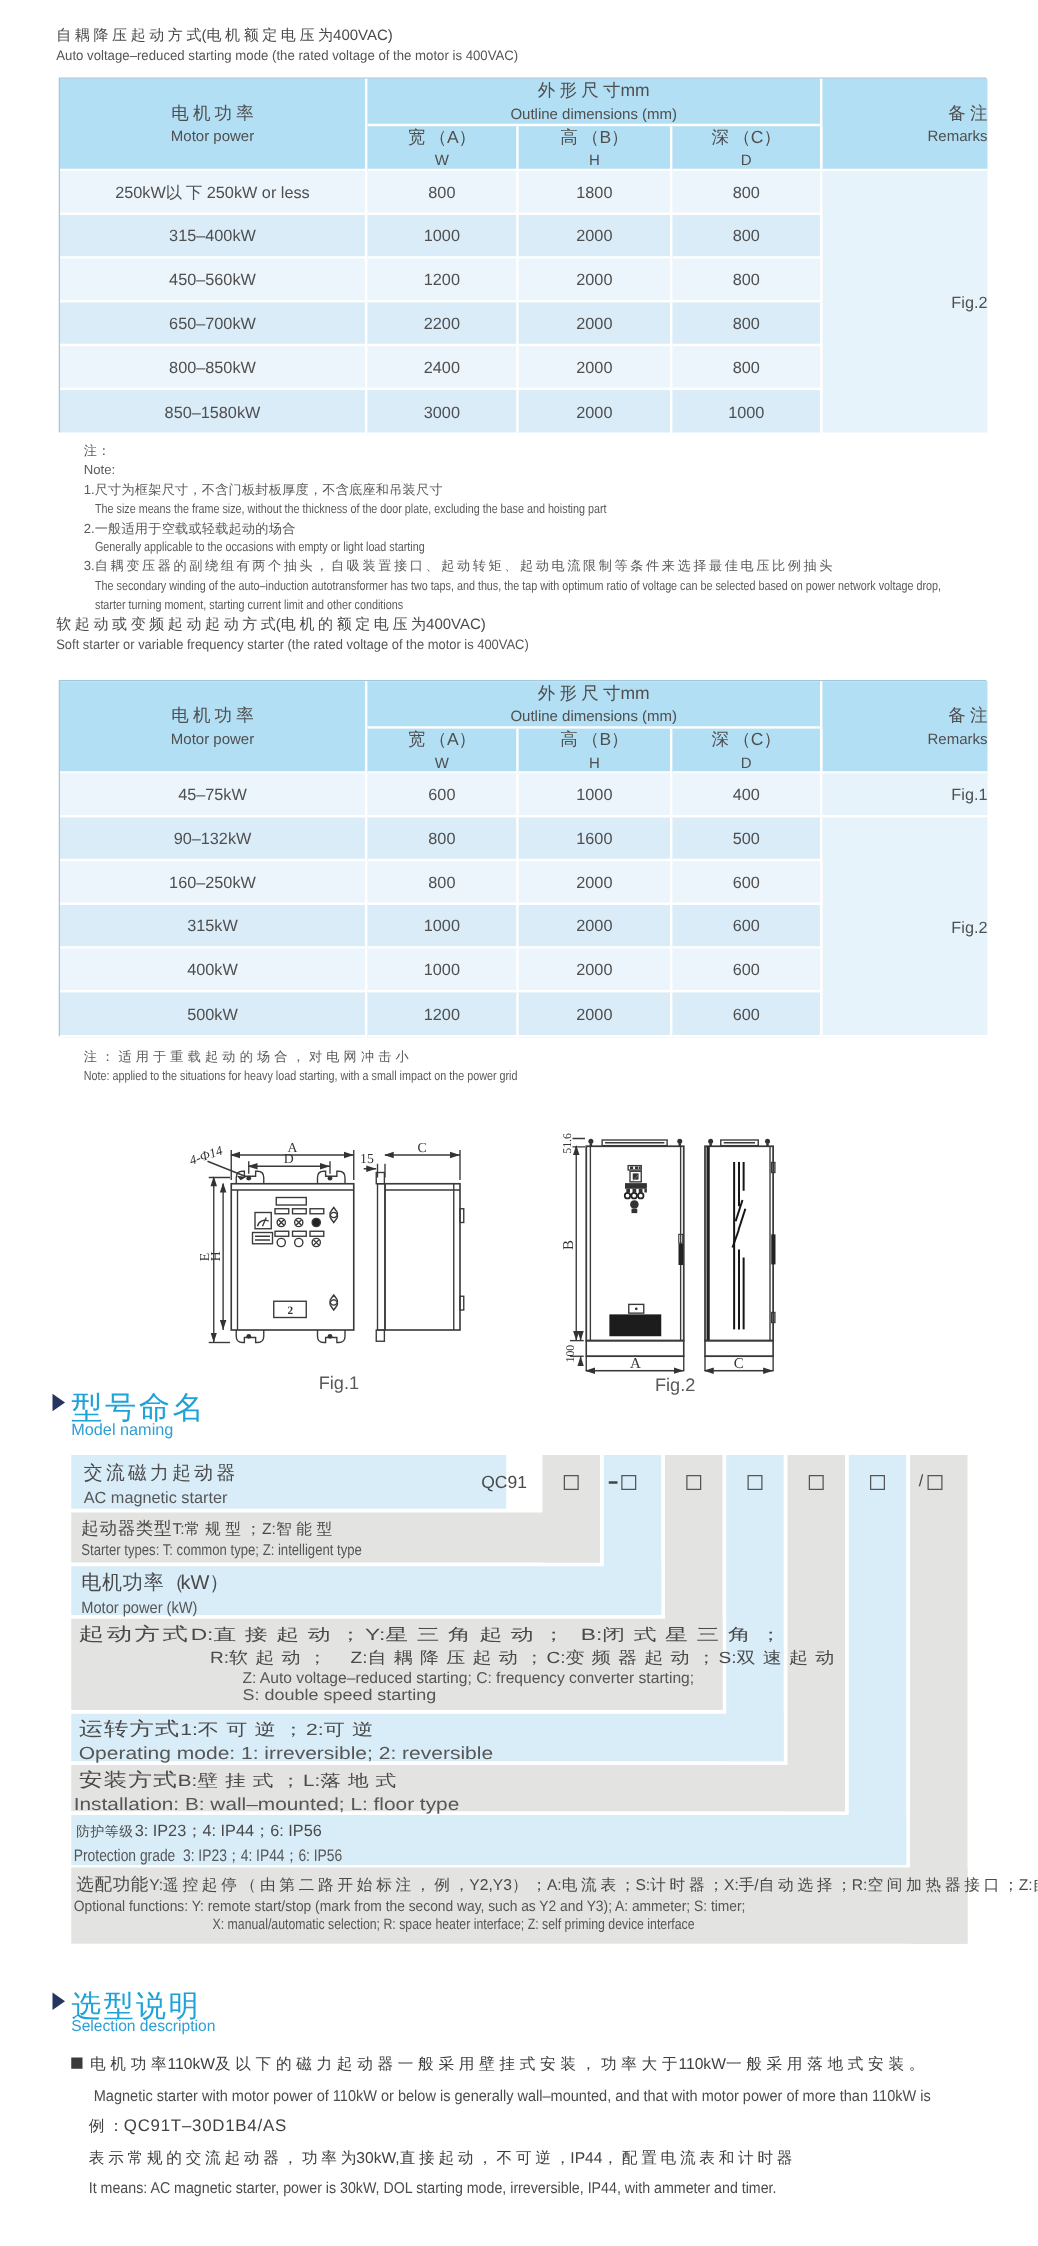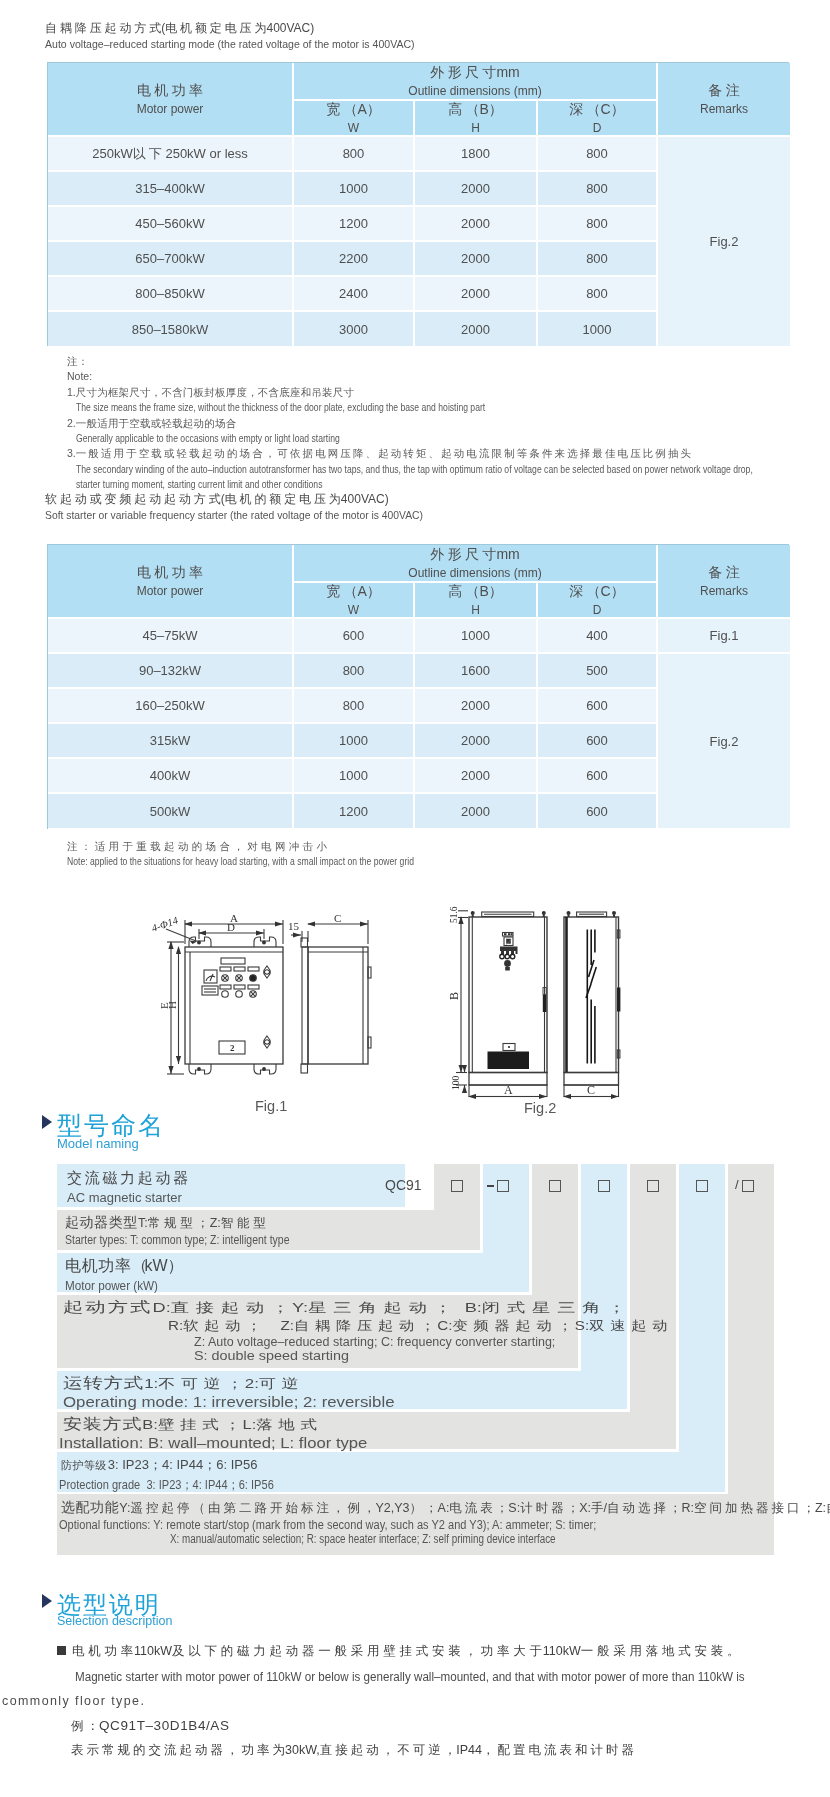--- a/index.html
+++ b/index.html
@@ -1,19 +1,19 @@
 <!DOCTYPE html>
 <html><head><meta charset="utf-8">
 <style>
 html,body{margin:0;padding:0;}
 body{width:830px;height:1797px;position:relative;background:#fff;font-family:"Liberation Sans",sans-serif;color:#4a4a4a;overflow:hidden;}
 .abs{position:absolute;}
 .t1{border-collapse:separate;border-spacing:0;table-layout:fixed;font-size:13px;color:#4f4f4f;}
 .t1 td{border-right:2px solid #fff;border-bottom:2px solid #fff;text-align:center;vertical-align:middle;padding:0;}
-.t1 td.nr{border-right:none;}
+.t1 td.nr{border-right:none;text-align:right;}
 .hd{background:#b3dff4;font-size:14px;}
 .hd .en{font-size:12px;}
 .rA{background:#ecf5fb;}
 .rB{background:#d9ecf8;}
 .rem{background:#e7f3fa;}
 .en{font-size:12px;}
 .small{font-size:10.5px;color:#5a5a5a;}
 .c{letter-spacing:.24em;margin-right:-.24em;}
 .small .c{letter-spacing:.02em;margin-right:0;}
 .sq{display:inline-block;transform-origin:0 50%;white-space:nowrap;}
@@ -92,21 +92,21 @@
     </table>
   </div>
 
 <div class="abs small" style="left:67px;top:354px;line-height:15.4px;white-space:nowrap;">
 <div><span class="c">注：</span></div>
 <div>Note:</div>
 <div>1.<span class="c">尺寸为框架尺寸，不含门板封板厚度，不含底座和吊装尺寸</span></div>
 <div style="margin-left:9px;"><span class="sq" style="transform:scaleX(.82);">The size means the frame size, without the thickness of the door plate, excluding the base and hoisting part</span></div>
 <div>2.<span class="c">一般适用于空载或轻载起动的场合</span></div>
 <div style="margin-left:9px;"><span class="sq" style="transform:scaleX(.82);">Generally applicable to the occasions with empty or light load starting</span></div>
-<div>3.<span class="c" style="letter-spacing:.2em;">一般适用于空载或轻载起动的场合，可依据电网压降、起动转矩、起动电流限制等条件来选择最佳电压比例抽头</span></div>
+<div>3.<span class="c" style="letter-spacing:.2em;">自耦变压器的副绕组有两个抽头，自吸装置接口、起动转矩、起动电流限制等条件来选择最佳电压比例抽头</span></div>
 <div style="margin-left:9px;"><span class="sq" style="transform:scaleX(.82);">The secondary winding of the auto–induction autotransformer has two taps, and thus, the tap with optimum ratio of voltage can be selected based on power network voltage drop,</span></div>
 <div style="margin-left:9px;"><span class="sq" style="transform:scaleX(.82);">starter turning moment, starting current limit and other conditions</span></div>
 </div>
 
 <div class="abs" style="left:45px;top:491px;font-size:12px;color:#4a4a4a;"><span class="c">软起动或变频起动起动方式</span>(<span class="c">电机的额定电压为</span>400VAC)<br>
 <span class="sq" style="font-size:11px;color:#555;transform:scaleX(.94);">Soft starter or variable frequency starter (the rated voltage of the motor is 400VAC)</span></div>
 
 <div class="abs" style="left:47px;top:544px;width:742px;height:285px;border:1px solid #9fc8db;box-sizing:border-box;">
 <table class="t1" style="width:740px;height:283px;">
 <colgroup>
@@ -476,16 +476,16 @@
 
 <div style="position:absolute;left:0;top:5px;width:0;height:0;border-left:10px solid #25355e;border-top:7px solid transparent;border-bottom:7px solid transparent;"></div>
 
 <div style="position:absolute;left:15px;top:0;width:300px;font-size:24px;color:#1ea2d8;"><span class="c" style="letter-spacing:.08em;">选型说明</span></div>
 <div style="position:absolute;left:15px;top:25px;width:300px;font-size:12.5px;color:#2d9fd4;">Selection description</div>
 </div>
 
 <div class="abs" style="left:0;top:1639px;width:830px;font-size:12.5px;color:#3f3f3f;line-height:24.5px;">
 <div style="margin-left:57px;"><span style="display:inline-block;width:9px;height:9px;background:#3a3a3a;margin-right:6px;"></span><span class="c" style="letter-spacing:.3em;">电机功率</span>110kW<span class="c" style="letter-spacing:.3em;font-family:Liberation Mono, monospace;">及以下的磁力起动器一般采用壁挂式安装，功率大于</span>110kW<span class="c" style="letter-spacing:.3em;">一般采用落地式安装。</span></div>
 <div style="margin-left:75px;color:#4c4c4c;white-space:nowrap;"><span class="sq" style="transform:scaleX(.93);">Magnetic starter with motor power of 110kW or below is generally wall–mounted, and that with motor power of more than 110kW is</span></div>
-<div style="margin-left:2px;color:#4c4c4c;letter-spacing:1.4px;">commonly floor type.</div>
 <div style="margin-left:71px;"><span class="c">例：</span><span style="font-size:13.5px;letter-spacing:.6px;">QC91T–30D1B4/AS</span></div>
 <div style="margin-left:71px;"><span class="c">表示常规的交流起动器，功率为</span>30kW,<span class="c">直接起动，不可逆，</span>IP44<span class="c">，配置电流表和计时器</span></div>
+<div style="margin-left:71px;color:#4c4c4c;white-space:nowrap;"><span class="sq" style="transform:scaleX(.91);">It means: AC magnetic starter, power is 30kW, DOL starting mode, irreversible, IP44, with ammeter and timer.</span></div>
 </div>
 
 </body></html>

